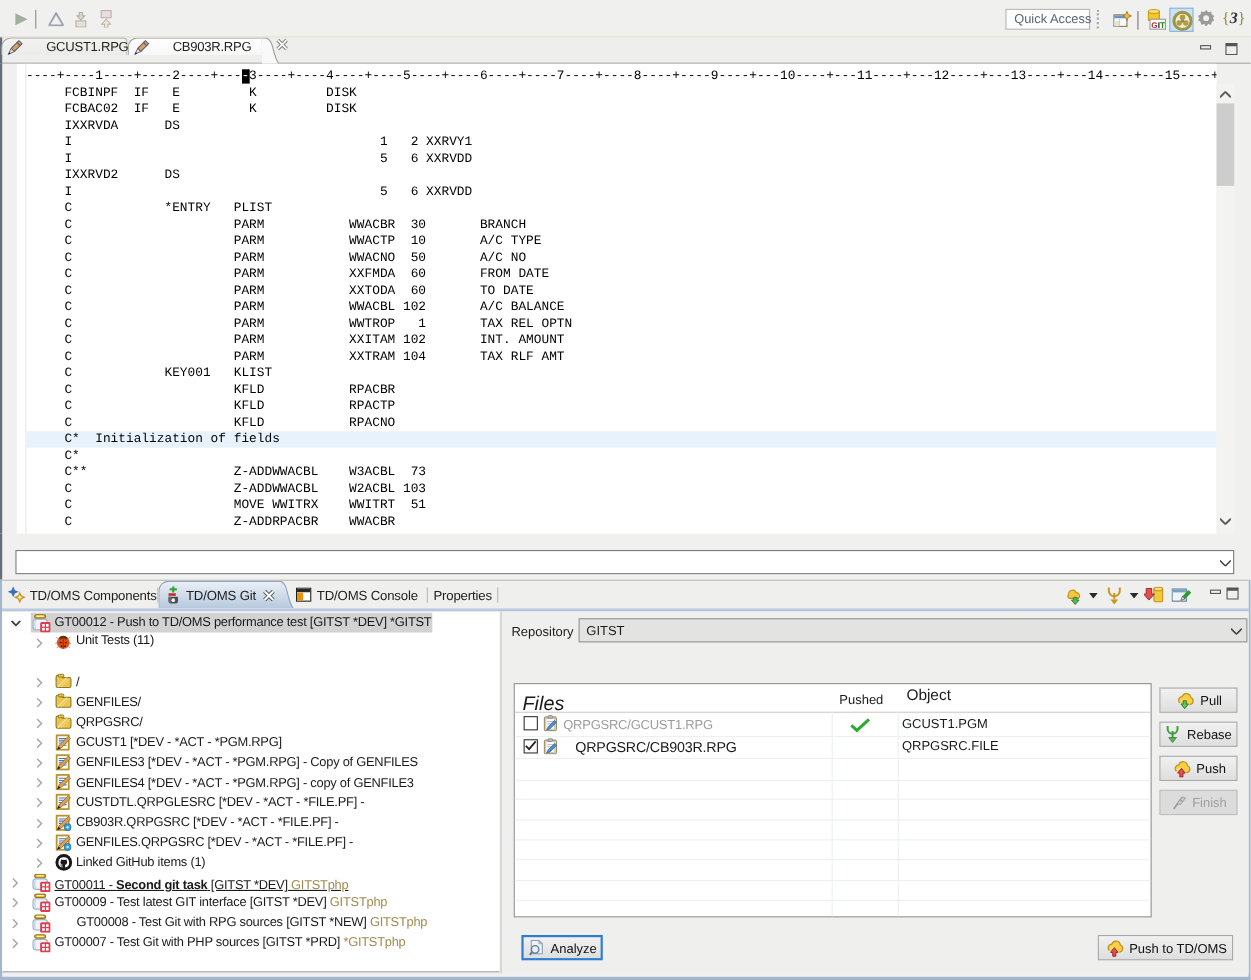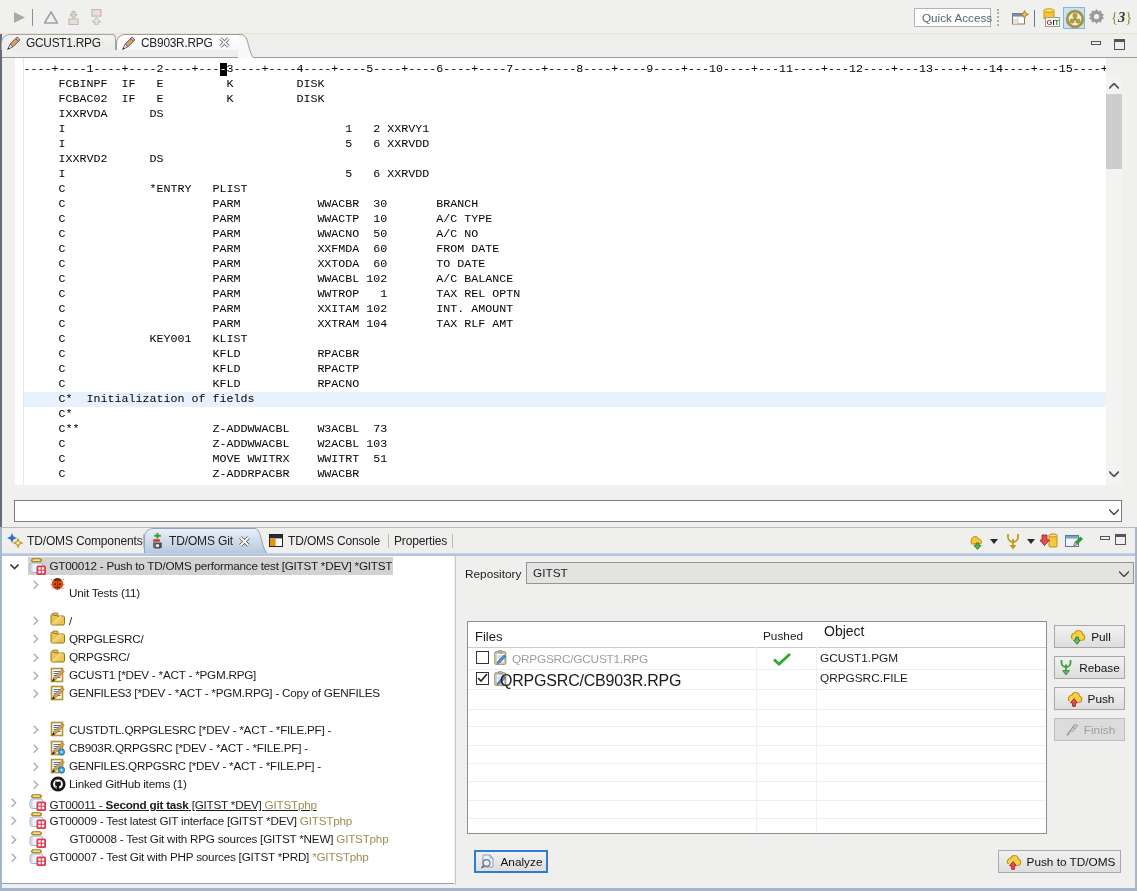--- a/index.html
+++ b/index.html
@@ -2,21 +2,21 @@
 <html><head>
 <meta charset="utf-8">
 <style>
   * { margin:0; padding:0; box-sizing:border-box; }
   html,body { width:1137px; height:891px; overflow:hidden; }
   body { position:relative; background:#f0f0ef; font-family:"Liberation Sans", sans-serif; font-size:12px; color:#1a1a1a; }
   .abs { position:absolute; }
   svg { display:block; flex-shrink:0; }
   
   #etabs { left:0; top:33px; width:1137px; height:25px; background:#eeeeed; border-top:1px solid #e9e2cf; border-bottom:1px solid #9a9a9a; }
-  .etab { position:absolute; height:16px; display:flex; align-items:center; gap:4px; padding:0 7px 0 4px; font-size:11.9px; letter-spacing:-0.25px; color:#222; white-space:nowrap; }
+  .etab { position:absolute; height:16px; display:flex; align-items:flex-start; gap:20px; padding:0 7px 0 4px; font-size:11.9px; letter-spacing:-0.25px; color:#222; white-space:nowrap; }
   #etab1 { left:1px; top:34px; width:115px; border:1px solid #a6a6a6; border-bottom:none; border-radius:9px 4px 0 0; background:linear-gradient(#f2f2f1,#ebebea); }
   #etab2 { left:116px; top:34px; width:122px; border:1px solid #9a9a9a; border-right:none; border-bottom:none; border-radius:9px 0 0 0; background:linear-gradient(#ffffff,#f7f7f7); z-index:2; }
   #etab2tail { left:238px; top:34px; z-index:2; }
   
   #editor { left:0; top:58px; width:1137px; height:427px; background:#f0f0ef; }
   #edleft { position:absolute; left:0; top:0; width:2px; height:427px; background:#636c78; }
   #leftedge { left:0; top:34px; width:1.5px; height:493px; background:#636c78; }
   #edwhite { position:absolute; left:15px; top:0; width:1091px; height:427px; background:#ffffff; }
   #edmargin { position:absolute; left:2px; top:0; width:13px; height:427px; background:#f0f0ef; }
   #edline { position:absolute; left:23px; top:0; width:1px; height:427px; background:#e7e7e7; }
@@ -318,21 +318,21 @@
               <line x1="12" y1="11.5" x2="13.2" y2="13" stroke="#999" stroke-width="0.9"></line>
               <circle cx="7.5" cy="8" r="5.8" fill="#e04d12"></circle>
               <path d="M3.6 3.5 a5.8 5.8 0 0 1 7.8 0 l-1.1 2.1 a4.3 4.3 0 0 0 -5.6 0z" fill="#64300c"></path>
               <path d="M7.5 5 v8.8" stroke="#8a2a00" stroke-width="0.9"></path>
               <circle cx="5.2" cy="8.2" r="0.9" fill="#3a1200"></circle>
               <circle cx="9.8" cy="8.2" r="0.9" fill="#3a1200"></circle>
               <circle cx="6" cy="11.3" r="0.8" fill="#3a1200"></circle>
               <circle cx="9" cy="11.3" r="0.8" fill="#3a1200"></circle>
             </svg>
           </div>
-          <div class="ttext" style="left:67.0px;top:11px;">Unit Tests (11)</div>
+          <div class="ttext" style="left:67.0px;top:0;">Unit Tests (11)</div>
         </div>
 <div class="trow" style="top:55.1px;">
           <svg class="ticon" style="left:31px;top:5px;" width="6" height="9">
             <polyline points="0.7,0.7 4.7,4.7 0.7,8.7" fill="none" stroke="#ababab" stroke-width="1.4"></polyline>
           </svg>
           <div class="ticon" style="left:48px;top:1px;">
             <svg width="16" height="14">
               <path d="M1 3.5 a1.5 1.5 0 0 1 1.5 -1.5 h3 l1.5 2 h6 a1.5 1.5 0 0 1 1.5 1.5 v6 a1.5 1.5 0 0 1 -1.5 1.5 h-10.5 a1.5 1.5 0 0 1 -1.5 -1.5z" fill="#ecc34f" stroke="#8a7a1a" stroke-width="1"></path>
               <rect x="3" y="1" width="5" height="2.5" rx="1" fill="#ecc34f" stroke="#8a7a1a" stroke-width="0.9"></rect>
               <path d="M2 12 l8 -8 h2 l-9 9z" fill="#f6dd90"></path>
@@ -346,21 +346,21 @@
             <polyline points="0.7,0.7 4.7,4.7 0.7,8.7" fill="none" stroke="#ababab" stroke-width="1.4"></polyline>
           </svg>
           <div class="ticon" style="left:48px;top:1px;">
             <svg width="16" height="14">
               <path d="M1 3.5 a1.5 1.5 0 0 1 1.5 -1.5 h3 l1.5 2 h6 a1.5 1.5 0 0 1 1.5 1.5 v6 a1.5 1.5 0 0 1 -1.5 1.5 h-10.5 a1.5 1.5 0 0 1 -1.5 -1.5z" fill="#ecc34f" stroke="#8a7a1a" stroke-width="1"></path>
               <rect x="3" y="1" width="5" height="2.5" rx="1" fill="#ecc34f" stroke="#8a7a1a" stroke-width="0.9"></rect>
               <path d="M2 12 l8 -8 h2 l-9 9z" fill="#f6dd90"></path>
               <path d="M5 12.5 l8 -8 h0.8 l-8 8.3z" fill="#f6dd90"></path>
             </svg>
           </div>
-          <div class="ttext" style="left:67.0px;top:2.5px;">QRPGLESRC/</div>
+          <div class="ttext" style="left:67.0px;top:2.5px;">GENFILES/</div>
         </div>
 <div class="trow" style="top:91.5px;">
           <svg class="ticon" style="left:31px;top:5px;" width="6" height="9">
             <polyline points="0.7,0.7 4.7,4.7 0.7,8.7" fill="none" stroke="#ababab" stroke-width="1.4"></polyline>
           </svg>
           <div class="ticon" style="left:48px;top:1px;">
             <svg width="16" height="14">
               <path d="M1 3.5 a1.5 1.5 0 0 1 1.5 -1.5 h3 l1.5 2 h6 a1.5 1.5 0 0 1 1.5 1.5 v6 a1.5 1.5 0 0 1 -1.5 1.5 h-10.5 a1.5 1.5 0 0 1 -1.5 -1.5z" fill="#ecc34f" stroke="#8a7a1a" stroke-width="1"></path>
               <rect x="3" y="1" width="5" height="2.5" rx="1" fill="#ecc34f" stroke="#8a7a1a" stroke-width="0.9"></rect>
               <path d="M2 12 l8 -8 h2 l-9 9z" fill="#f6dd90"></path>
@@ -399,20 +399,39 @@
               <line x1="3.5" y1="6.5" x2="10.5" y2="6.5" stroke="#4472c4" stroke-width="1"></line>
               <line x1="3.5" y1="8.5" x2="10.5" y2="8.5" stroke="#4472c4" stroke-width="1"></line>
               <line x1="3.5" y1="10.5" x2="10.5" y2="10.5" stroke="#4472c4" stroke-width="1"></line>
               <g>
                 <polygon points="2,14.5 3.6,10.9 12.1,2.4 14.1,4.4 5.6,12.9" fill="#e0a050" stroke="#8a6a20" stroke-width="0.7"></polygon>
                 <polygon points="2,14.5 3.3,11.6 4.9,13.2" fill="#1a1a1a"></polygon>
               </g>
             </svg>
           </div>
           <div class="ttext" style="left:67.0px;top:2.5px;">GENFILES3 [*DEV - *ACT - *PGM.RPG] - Copy of GENFILES</div>
+        </div>
+<div class="trow" style="top:146.1px;">
+          <svg class="ticon" style="left:31px;top:5px;" width="6" height="9">
+            <polyline points="0.7,0.7 4.7,4.7 0.7,8.7" fill="none" stroke="#ababab" stroke-width="1.4"></polyline>
+          </svg>
+          <div class="ticon" style="left:48px;top:1px;">
+            <svg width="15" height="16">
+              <rect x="1.5" y="1.5" width="11" height="13" fill="#fdfdf2" stroke="#b8922e" stroke-width="1.6"></rect>
+              <line x1="3.5" y1="4.5" x2="10.5" y2="4.5" stroke="#4472c4" stroke-width="1"></line>
+              <line x1="3.5" y1="6.5" x2="10.5" y2="6.5" stroke="#4472c4" stroke-width="1"></line>
+              <line x1="3.5" y1="8.5" x2="10.5" y2="8.5" stroke="#4472c4" stroke-width="1"></line>
+              <line x1="3.5" y1="10.5" x2="10.5" y2="10.5" stroke="#4472c4" stroke-width="1"></line>
+              <g>
+                <polygon points="2,14.5 3.6,10.9 12.1,2.4 14.1,4.4 5.6,12.9" fill="#e0a050" stroke="#8a6a20" stroke-width="0.7"></polygon>
+                <polygon points="2,14.5 3.3,11.6 4.9,13.2" fill="#1a1a1a"></polygon>
+              </g>
+            </svg>
+          </div>
+          <div class="ttext" style="left:67.0px;top:2.5px;">GENFILES4 [*DEV - *ACT - *PGM.RPG] - copy of GENFILE3</div>
         </div>
 <div class="trow" style="top:164.3px;">
           <svg class="ticon" style="left:31px;top:5px;" width="6" height="9">
             <polyline points="0.7,0.7 4.7,4.7 0.7,8.7" fill="none" stroke="#ababab" stroke-width="1.4"></polyline>
           </svg>
           <div class="ticon" style="left:48px;top:1px;">
             <svg width="15" height="16">
               <rect x="1.5" y="1.5" width="11" height="13" fill="#fdfdf2" stroke="#b8922e" stroke-width="1.6"></rect>
               <line x1="3.5" y1="4.5" x2="10.5" y2="4.5" stroke="#4472c4" stroke-width="1"></line>
               <line x1="3.5" y1="6.5" x2="10.5" y2="6.5" stroke="#4472c4" stroke-width="1"></line>
@@ -558,21 +577,21 @@
         </div>
       </div>
     <div id="rpanel">
       <div class="abs" style="left:9px;top:11px;font-size:11.8px;">Repository</div>
       <div id="repocombo">GITST
         <svg class="abs" style="left:592px;top:8px;" width="10" height="6">
             <polyline points="0,0.5 5,5.5 10,0.5" fill="none" stroke="#444" stroke-width="1.4"></polyline>
           </svg>
       </div>
       <div id="ftable">
-          <div class="abs" style="left:7px;top:7px;font-size:13px;">Files</div>
+          <div class="abs" style="left:7px;top:7px;font-size:18px;font-style:italic;">Files</div>
 <div class="abs" style="left:295px;top:7px;font-size:11.8px;">Pushed</div>
 <div class="abs" style="left:356px;top:1px;font-size:14px;">Object</div>
 <div class="abs" style="left:0;top:24.5px;width:578px;height:1px;background:#cccccc;"></div>
 <div class="tline" style="left:288px;top:25px;width:1px;height:186px;"></div>
 <div class="tline" style="left:348px;top:25px;width:1px;height:186px;"></div>
 <div class="tline" style="left:0;top:46.5px;width:578px;height:1px;"></div>
 <div class="tline" style="left:0;top:67.0px;width:578px;height:1px;"></div>
 <div class="tline" style="left:0;top:86.5px;width:578px;height:1px;"></div>
 <div class="tline" style="left:0;top:104.0px;width:578px;height:1px;"></div>
 <div class="tline" style="left:0;top:122.5px;width:578px;height:1px;"></div>
@@ -607,21 +626,21 @@
 <div class="abs" style="left:26px;top:48.5px;">
             <svg width="13" height="15">
               <rect x="0.8" y="1.8" width="11" height="12.5" rx="1" fill="#e8ddc2" stroke="#8a7a4a" stroke-width="0.9"></rect>
               <rect x="2.3" y="3.3" width="8" height="9.5" fill="#fff" stroke="#aaa" stroke-width="0.5"></rect>
               <rect x="4.3" y="0.5" width="4" height="2.6" rx="0.8" fill="#b8b8b8" stroke="#777" stroke-width="0.6"></rect>
               <line x1="3.5" y1="6" x2="9" y2="6" stroke="#99b" stroke-width="0.7"></line>
               <line x1="3.5" y1="8" x2="9" y2="8" stroke="#99b" stroke-width="0.7"></line>
               <polygon points="3,13.5 4.2,10.8 10,5 11.8,6.8 6,12.6" fill="#4a90d0" stroke="#2a5a90" stroke-width="0.6"></polygon>
             </svg>
           </div>
-<div class="abs" style="left:32px;top:50px;font-size:16px;letter-spacing:-0.2px;">QRPGSRC/CB903R.RPG</div>
+<div class="abs" style="left:55px;top:50px;font-size:13px;letter-spacing:-0.2px;">QRPGSRC/CB903R.RPG</div>
 <div class="abs" style="left:352px;top:49px;font-size:11.8px;">QRPGSRC.FILE</div>
         </div>
       <div class="btn" style="left:598px;top:69px;width:71px;height:23px;">
           <svg width="18" height="16">
             <path d="M13.5 11.5 a3.3 3.3 0 0 0 1 -6.4 a4 4 0 0 0 -7.8 -0.8 a3.4 3.4 0 0 0 -2.2 5.9" fill="#f8cf45" stroke="#c09018" stroke-width="1.1"></path>
             <path d="M5.2 9.2 a2.6 2.6 0 0 1 4.9 -0.8" fill="#fce49a" stroke="none"></path>
             <polygon points="7.6,8 10.4,8 10.4,11 12.4,11 9,15.3 5.6,11 7.6,11" fill="#6abf5e" stroke="#2c7a2c" stroke-width="0.9"></polygon>
           </svg>
           <span>Pull</span>
         </div>

